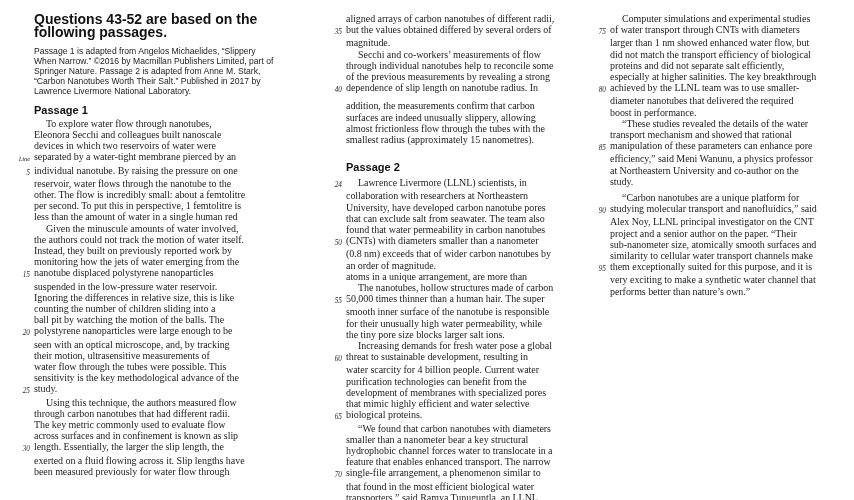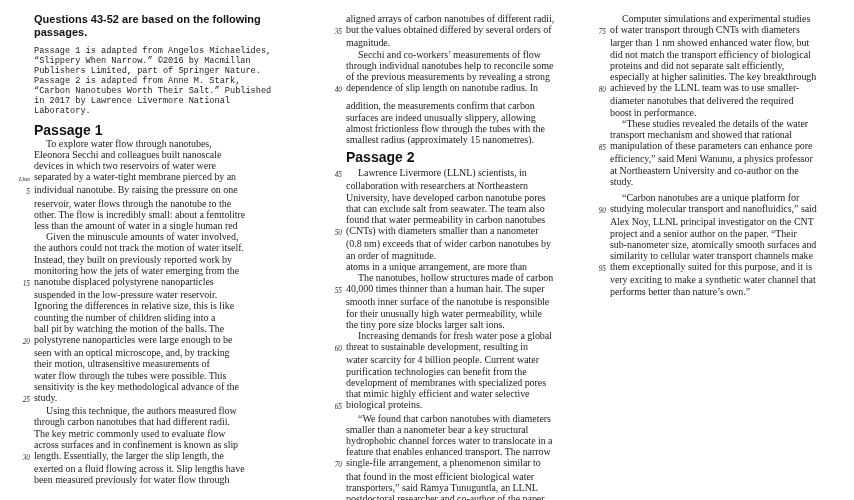--- a/index.html
+++ b/index.html
@@ -14,42 +14,42 @@
   .col { position: absolute; top: 13px; }
   .col-1 { left: 14px;  width: 280px; }
   .col-2 { left: 326px; width: 256px; }
   .col-3 { left: 590px; width: 258px; }
 
   .q-header {
     margin-left: 20px;
     width: 232px;
     font-family: "Liberation Sans", sans-serif;
     font-weight: bold;
-    font-size: 11px;
+    font-size: 14px;
     line-height: 12.6px;
     color: #111;
   }
   .attribution {
     margin: 9px 0 8px 20px;
     width: 240px;
-    font-family: Liberation Mono, monospace;
+    font-family: Liberation Sans, sans-serif;
     font-size: 8.6px;
     line-height: 9.9px;
     color: #222;
   }
   .passage-heading {
     margin-left: 20px;
     font-family: "Liberation Sans", sans-serif;
     font-weight: bold;
-    font-size: 14px;
+    font-size: 11px;
     line-height: 11px;
     color: #111;
     margin-bottom: 2px;
   }
-  .passage-heading.second { margin-top: 7px; margin-bottom: 4px; }
+  .passage-heading.second { margin-top: 17px; margin-bottom: 4px; }
 
   .line { display: flex; font-size: 10px; line-height: 11.2px; }
   .ln {
     flex: none; width: 16px; text-align: right;
     font-style: italic; font-size: 7.3px; padding-right: 4px; padding-top: 2px;
     color: #2a2a2a;
   }
   .ln.word { font-size: 6.8px; letter-spacing: -0.2px; }
   .txt { flex: 1; white-space: nowrap; overflow: hidden; letter-spacing: -0.05px; }
   .line.indent .txt { text-indent: 12px; }
@@ -86,20 +86,24 @@
       <div class="line">
         <span class="ln"></span>
         <span class="txt">reservoir, water flows through the nanotube to the</span>
       </div>
       <div class="line">
         <span class="ln"></span>
         <span class="txt">other. The flow is incredibly small: about a femtolitre</span>
       </div>
       <div class="line">
         <span class="ln"></span>
+        <span class="txt">per second. To put this in perspective, 1 femtolitre is</span>
+      </div>
+      <div class="line">
+        <span class="ln"></span>
         <span class="txt">less than the amount of water in a single human red</span>
       </div>
       <div class="line indent">
         <span class="ln"></span>
         <span class="txt">Given the minuscule amounts of water involved,</span>
       </div>
       <div class="line">
         <span class="ln"></span>
         <span class="txt">the authors could not track the motion of water itself.</span>
       </div>
@@ -229,21 +233,21 @@
         <span class="txt">almost frictionless flow through the tubes with the</span>
       </div>
       <div class="line">
         <span class="ln"></span>
         <span class="txt">smallest radius (approximately 15 nanometres).</span>
       </div>
     </div>
   <div class="passage-heading second">Passage 2</div>
   <div>
       <div class="line indent">
-        <span class="ln">45</span>
+        <span class="ln">24</span>
         <span class="txt">Lawrence Livermore (LLNL) scientists, in</span>
       </div>
       <div class="line">
         <span class="ln"></span>
         <span class="txt">collaboration with researchers at Northeastern</span>
       </div>
       <div class="line">
         <span class="ln"></span>
         <span class="txt">University, have developed carbon nanotube pores</span>
       </div>
@@ -270,21 +274,21 @@
       <div class="line">
         <span class="ln"></span>
         <span class="txt">atoms in a unique arrangement, are more than</span>
       </div>
       <div class="line indent">
         <span class="ln"></span>
         <span class="txt">The nanotubes, hollow structures made of carbon</span>
       </div>
       <div class="line">
         <span class="ln">55</span>
-        <span class="txt">40,000 times thinner than a human hair. The super</span>
+        <span class="txt">50,000 times thinner than a human hair. The super</span>
       </div>
       <div class="line">
         <span class="ln"></span>
         <span class="txt">smooth inner surface of the nanotube is responsible</span>
       </div>
       <div class="line">
         <span class="ln"></span>
         <span class="txt">for their unusually high water permeability, while</span>
       </div>
       <div class="line">

